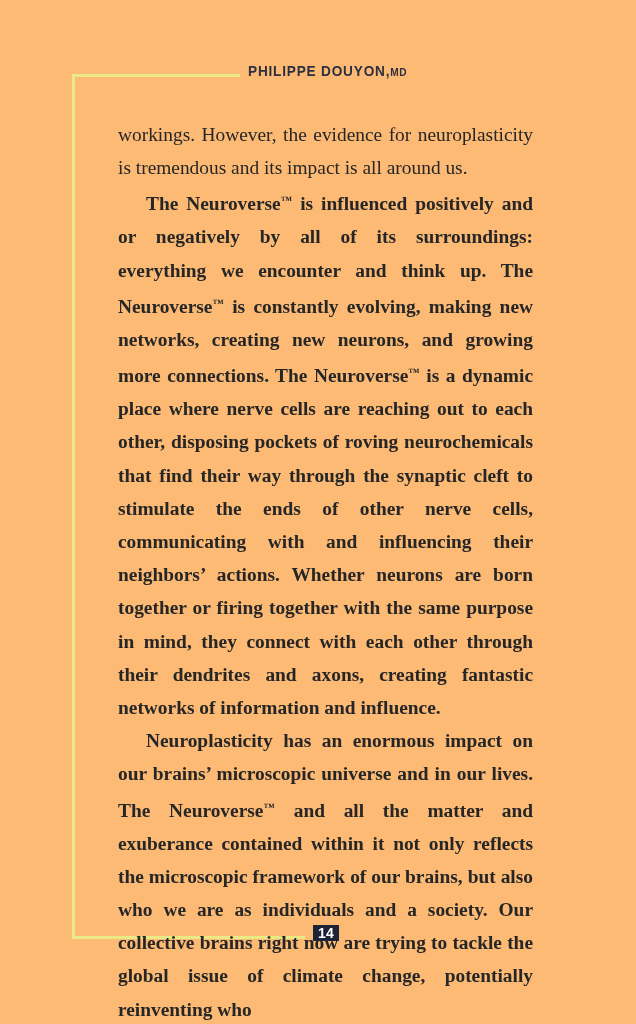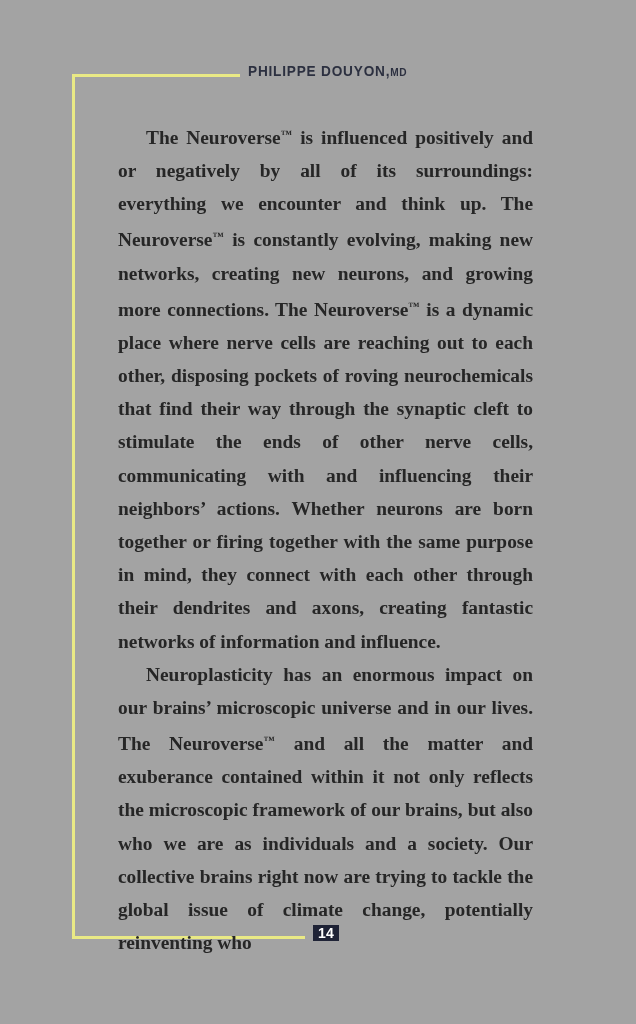--- a/index.html
+++ b/index.html
@@ -5,21 +5,21 @@
   html, body {
     margin: 0;
     padding: 0;
     background: #ffffff;
   }
 
   .page {
     position: relative;
     width: 636px;
     height: 1024px;
-    background: #a3a3a3;
+    background: #fdba74;
     overflow: hidden;
     font-family: "Liberation Serif", serif;
   }
 
   
   .bracket-vertical {
     position: absolute;
     left: 72px;
     top: 74px;
     width: 3px;
@@ -124,19 +124,20 @@
 
   <div class="bracket-vertical"></div>
   <div class="bracket-top"></div>
   <div class="bracket-bottom"></div>
 
   <div class="running-head">
     <span class="author-name">PHILIPPE DOUYON,</span><span class="credential">MD</span>
   </div>
 
   <div class="text-column" id="body-text-column">
+      <p class="body-paragraph">workings. However, the evidence for neuroplasticity is tremendous and its impact is all around us.</p>
       <p class="body-paragraph indented">The Neuroverse<span class="tm">™</span> is influenced positively and or negatively by all of its surroundings: everything we encounter and think up. The Neuroverse<span class="tm">™</span> is constantly evolving, making new networks, creating new neurons, and growing more connections. The Neuroverse<span class="tm">™</span> is a dynamic place where nerve cells are reaching out to each other, disposing pockets of roving neurochemicals that find their way through the synaptic cleft to stimulate the ends of other nerve cells, communicating with and influencing their neighbors’ actions. Whether neurons are born together or firing together with the same purpose in mind, they connect with each other through their dendrites and axons, creating fantastic networks of information and influence.</p>
       <p class="body-paragraph indented">Neuroplasticity has an enormous impact on our brains’ microscopic universe and in our lives. The Neuroverse<span class="tm">™</span> and all the matter and exuberance contained within it not only reflects the microscopic framework of our brains, but also who we are as individuals and a society. Our collective brains right now are trying to tackle the global issue of climate change, potentially reinventing who</p>
     </div>
 
   <div class="page-number-badge">14</div>
 
 </div>
 
 </body></html>

